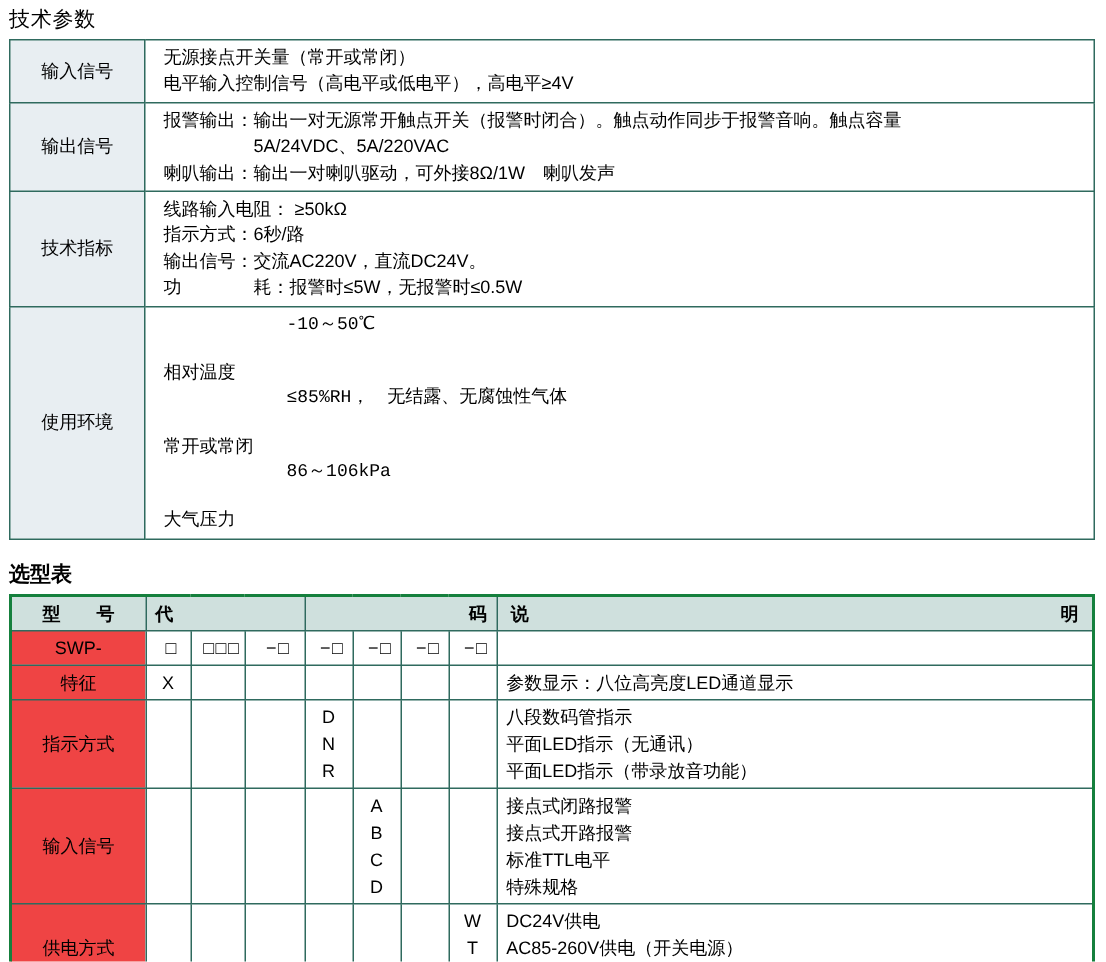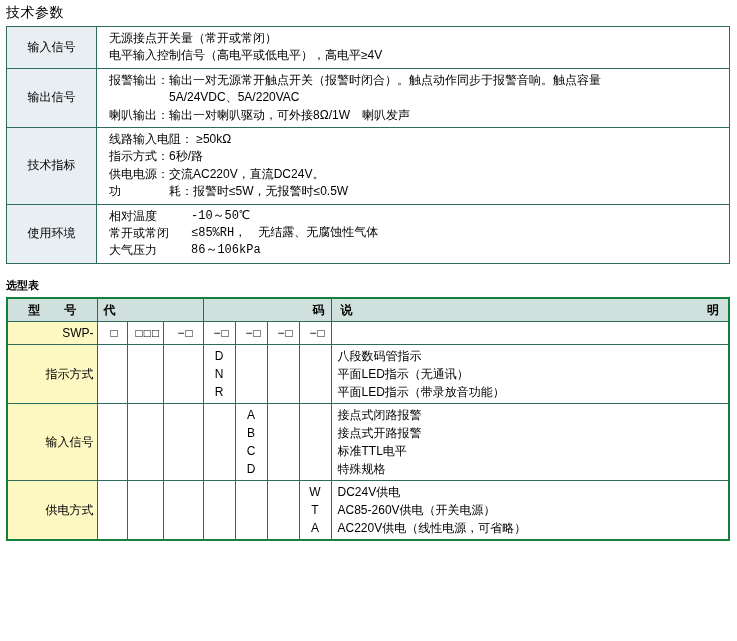--- a/index.html
+++ b/index.html
@@ -55,27 +55,28 @@
   }
   .row-line {
     white-space: nowrap;
   }
   .env-row {
     display: flex;
   }
   .env-name {
     width: 82px;
     flex: 0 0 82px;
+    margin-top: 32px;
   }
   .env-val {
     flex: 1 1 auto;
     font-family: Liberation Mono, monospace;
   }
   .sel-title {
-    font-size: 11px;
+    font-size: 14px;
     font-weight: bold;
     margin: 14px 0 4px 6px;
   }
   .sel-table {
     margin-left: 6px;
     width: 724px;
     border: 2px solid #15803d;
   }
   .sel-table td {
     border: 1px solid #2f6a5e;
@@ -85,22 +86,22 @@
     vertical-align: middle;
   }
   .sel-table .hdr td {
     background: #cfe0dd;
     text-align: center;
     font-weight: bold;
     height: 18px;
   }
   .sel-table td.lbl {
     width: 88px;
-    text-align: right;
-    background: #fef9c3;
+    text-align: center;
+    background: #ef4444;
   }
   .sel-table td.codecell {
     text-align: center;
     background: #ffffff;
     font-family: "Liberation Sans", sans-serif;
   }
   .sel-table td.desc {
     background: #ffffff;
     padding-left: 6px;
     white-space: pre-line;
@@ -151,21 +152,21 @@
           <div class="row-line">报警输出：输出一对无源常开触点开关（报警时闭合）。触点动作同步于报警音响。触点容量</div>
           <div class="row-line">　　　　　5A/24VDC、5A/220VAC</div>
           <div class="row-line">喇叭输出：输出一对喇叭驱动，可外接8Ω/1W　喇叭发声</div>
         </td>
       </tr>
       <tr>
         <td class="label">技术指标</td>
         <td class="content">
           <div class="row-line">线路输入电阻： ≥50kΩ</div>
           <div class="row-line">指示方式：6秒/路</div>
-          <div class="row-line">供电电源：交流AC220V，直流DC24V。</div>
+          <div class="row-line">输出信号：交流AC220V，直流DC24V。</div>
           <div class="row-line">功　　　　耗：报警时≤5W，无报警时≤0.5W</div>
         </td>
       </tr>
       <tr>
         <td class="label">使用环境</td>
         <td class="content">
           <div class="env-row">
             <span class="env-name">相对温度</span>
             <span class="env-val">-10～50℃</span>
           </div>
@@ -214,20 +215,31 @@
         <td class="codecell">□</td>
         <td class="codecell">□□□</td>
         <td class="codecell">−□</td>
         <td class="codecell">−□</td>
         <td class="codecell">−□</td>
         <td class="codecell">−□</td>
         <td class="codecell">−□</td>
         <td class="desc"></td>
       </tr>
 
+      <tr>
+        <td class="lbl">特征</td>
+        <td class="codecell">X</td>
+        <td class="grp"></td>
+        <td class="grp"></td>
+        <td class="grp"></td>
+        <td class="grp"></td>
+        <td class="grp"></td>
+        <td class="grp"></td>
+        <td class="desc">参数显示：八位高亮度LED通道显示</td>
+      </tr>
 
 
 
       <tr>
         <td class="lbl">指示方式</td>
         <td class="grp"></td>
         <td class="grp"></td>
         <td class="grp"></td>
         <td class="codecell">
           <span class="stack" id="ind-codes">D

